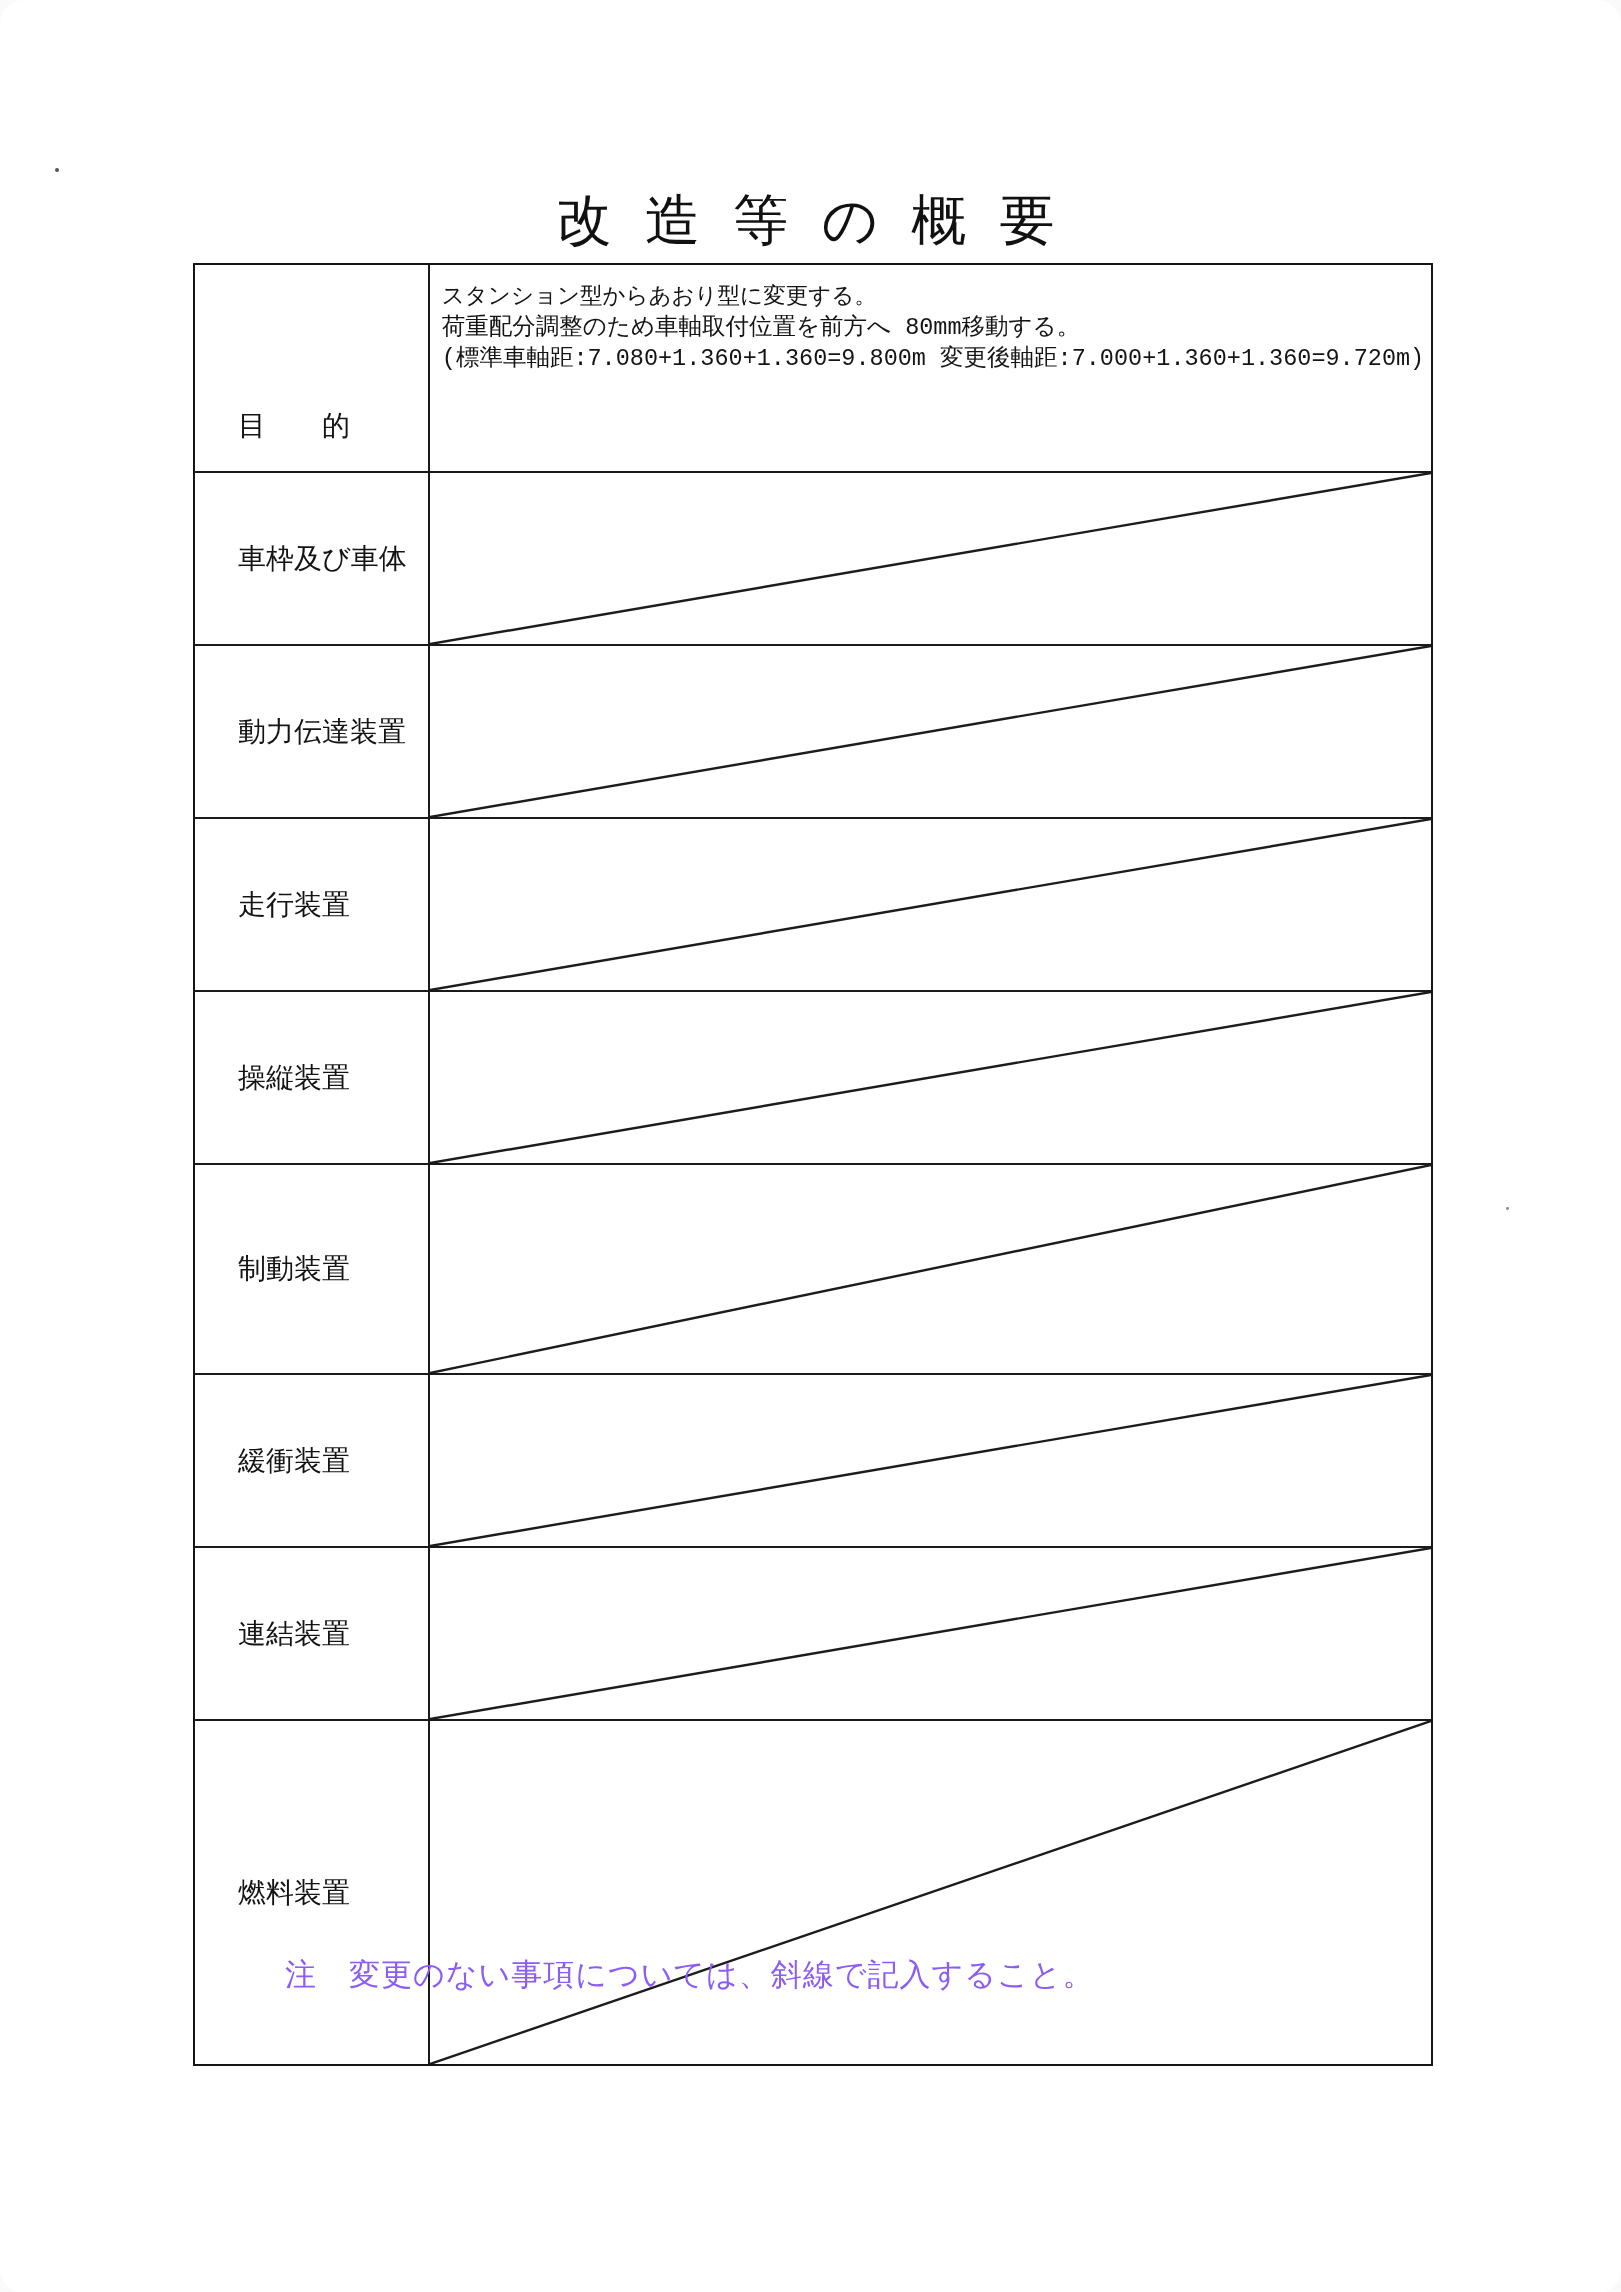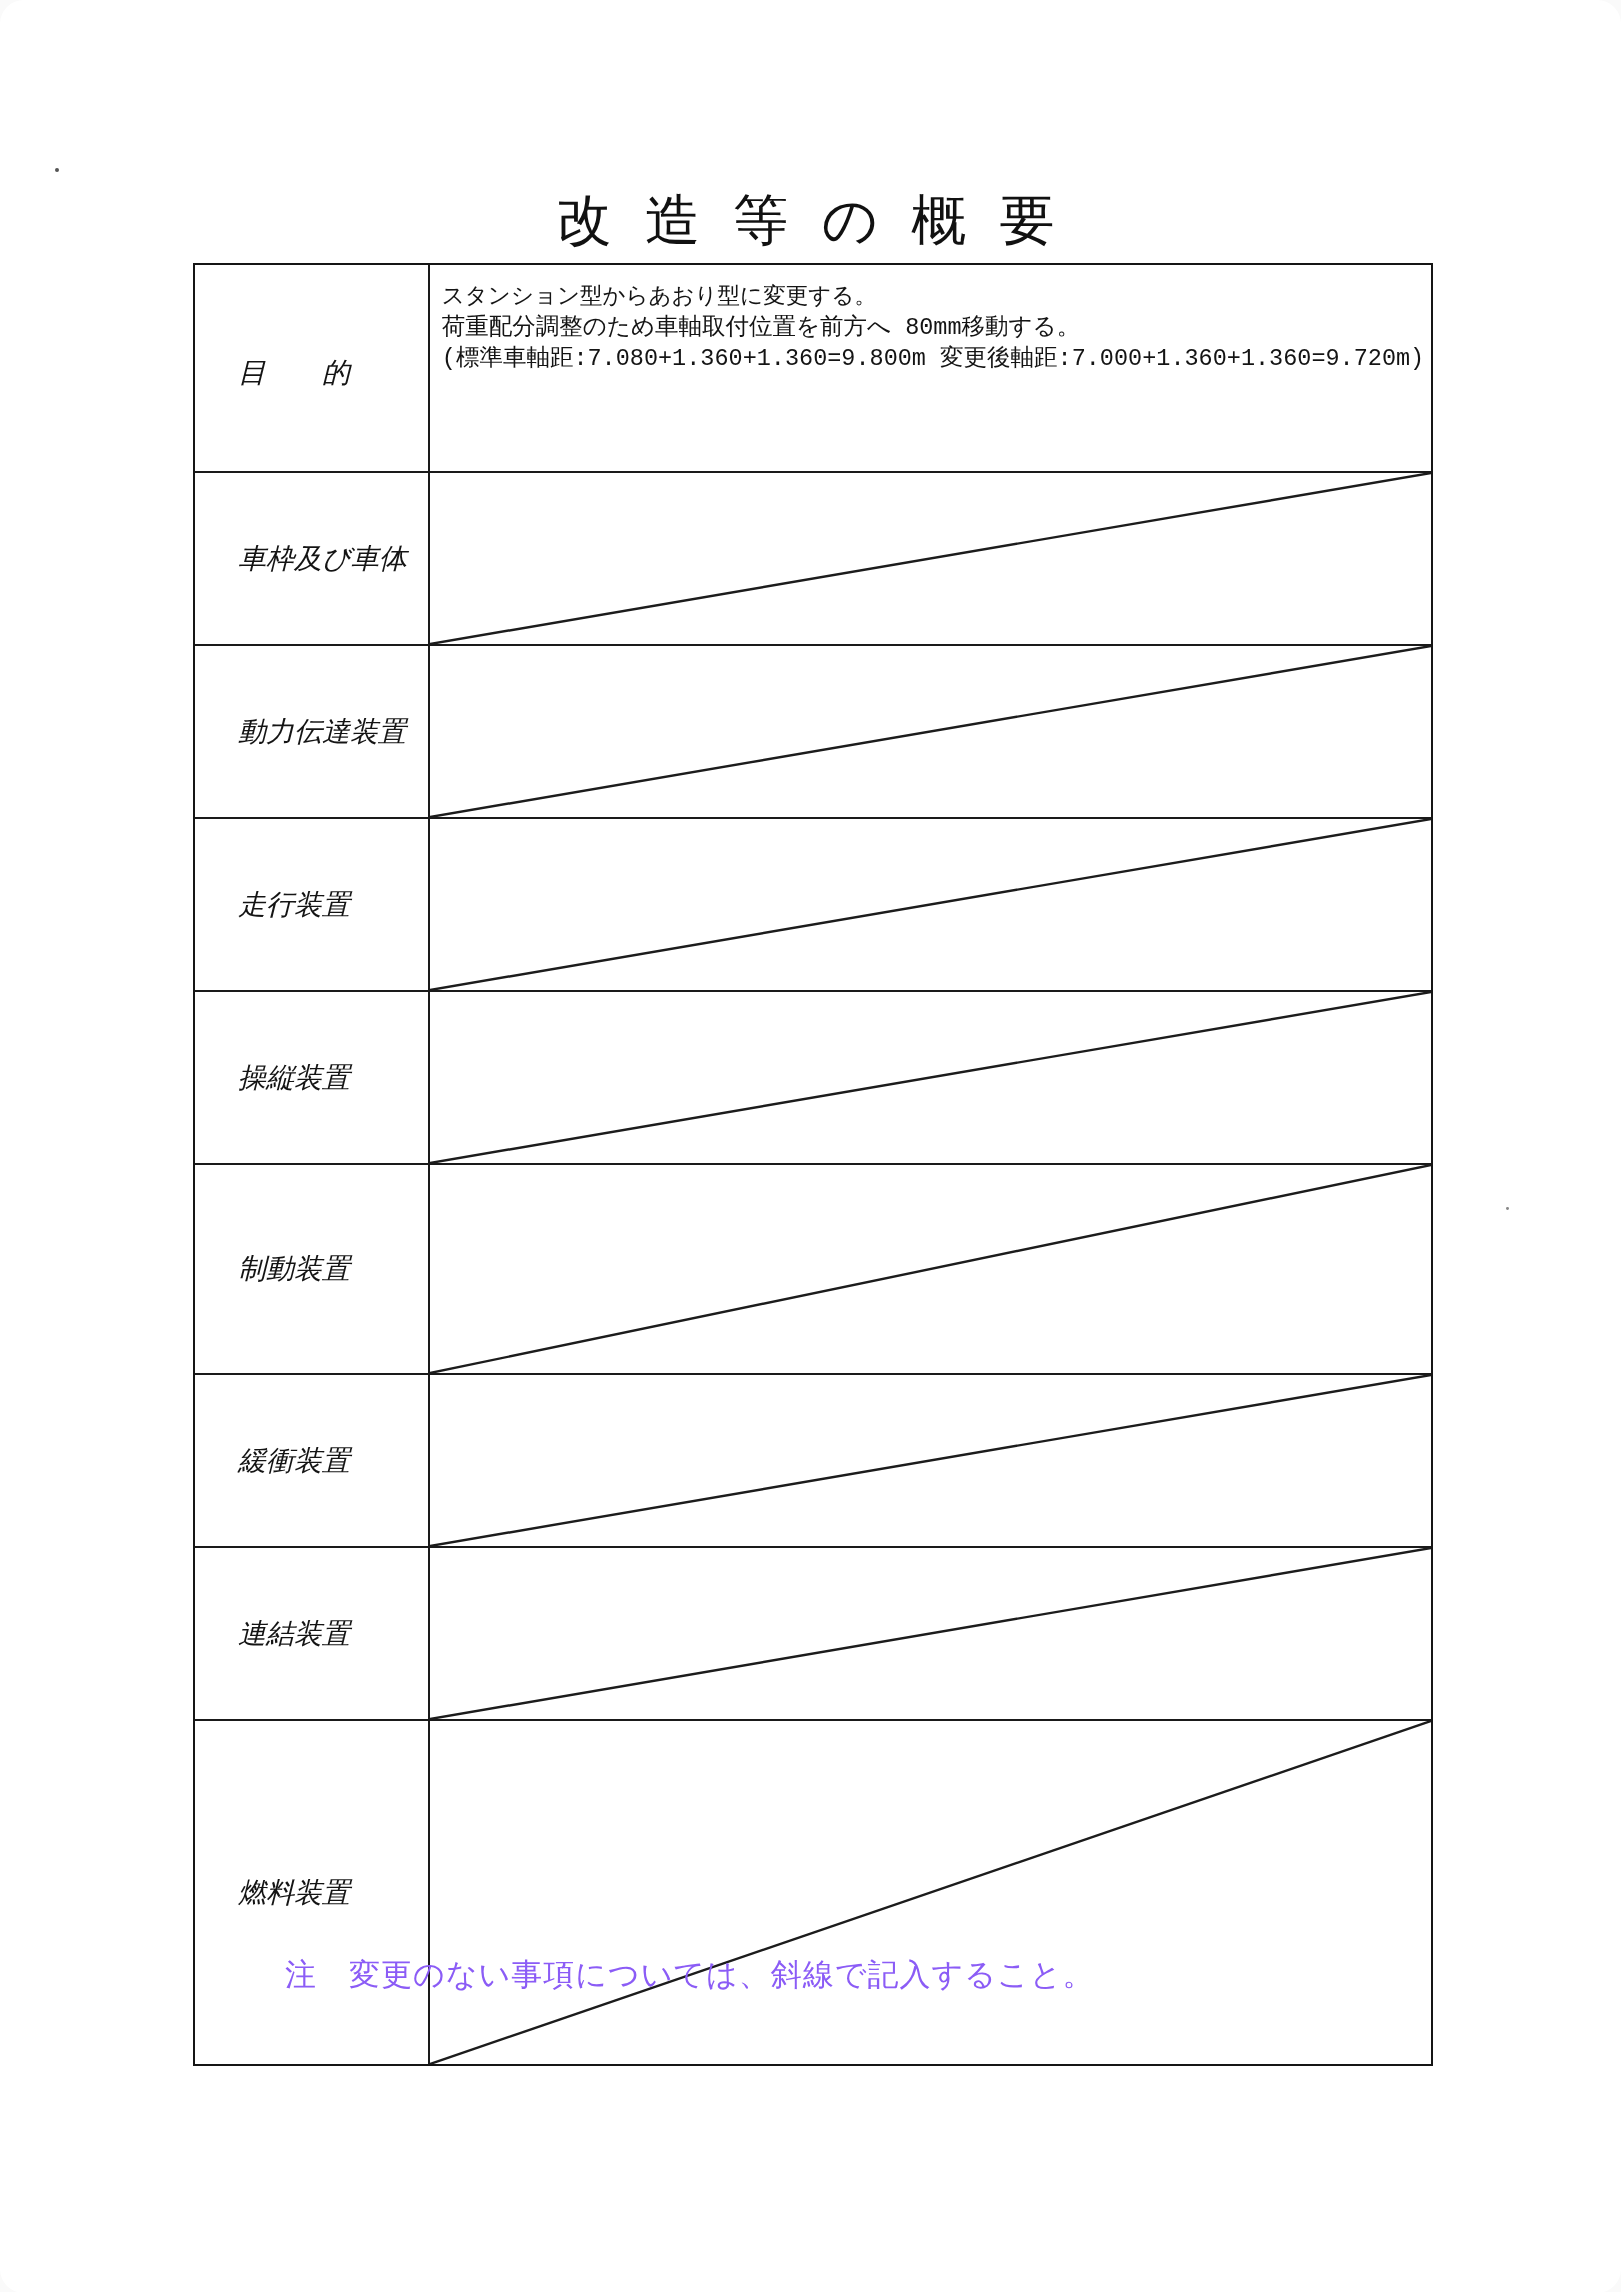--- a/index.html
+++ b/index.html
@@ -33,35 +33,34 @@
     height: 1803px;
     border: 2.9px solid #151515;
     display: flex;
     flex-direction: column;
   }
   .row {
     display: flex;
     flex-direction: row;
     width: 100%;
   }
-  .row + .row { border-top: 2px solid #1a1a1a; font-style: italic; }
+  .row + .row { border-top: 2px solid #1a1a1a; }
   .label-cell {
     width: 235px;
     min-width: 235px;
     border-right: 2.9px solid #1a1a1a;
     display: flex;
     align-items: center;
     padding-left: 43px;
     font-size: 28px;
     color: #141414;
   }
   .label-cell.purpose {
-    align-items: flex-start;
-    padding-top: 89px;
-    font-style: italic;
+    align-items: center;
+    padding-top: 115px;
   }
   .content-cell {
     flex: 1;
     position: relative;
     overflow: hidden;
   }
   .purpose-text {
     padding: 17.6px 9.8px 0 11.8px;
     font-size: 23.5px;
     line-height: 1.32;

